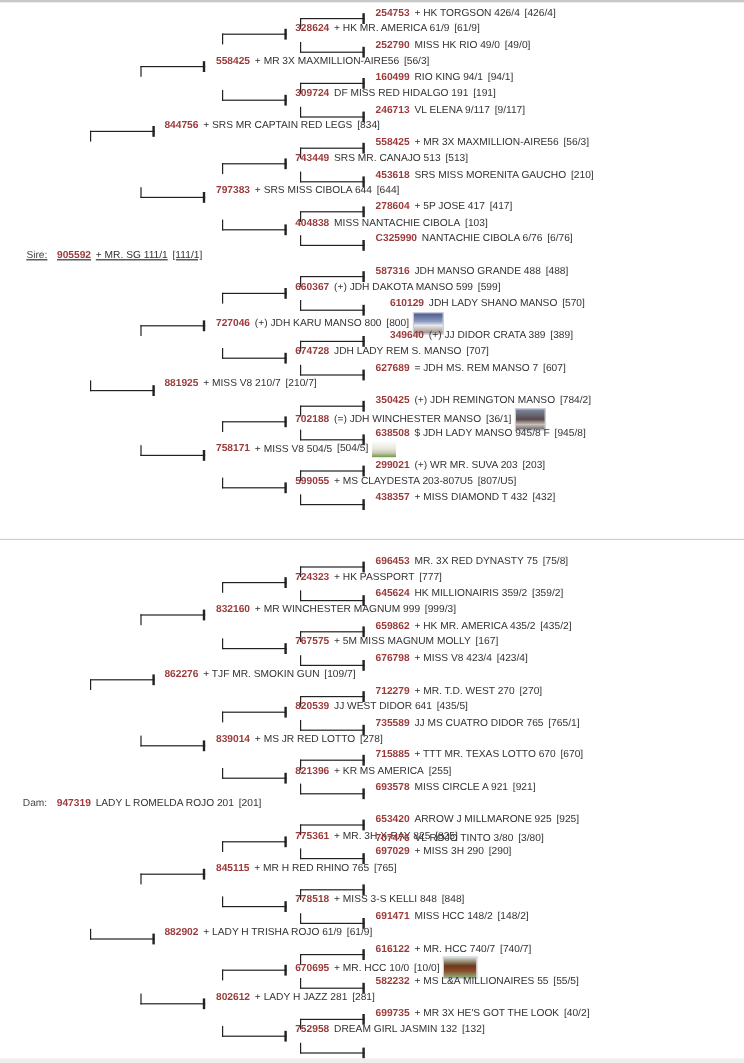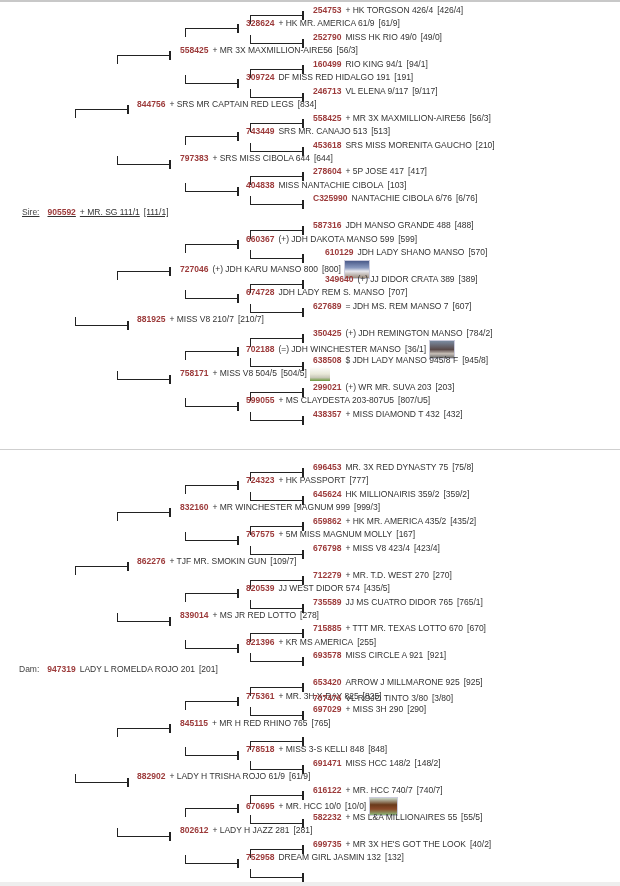--- a/index.html
+++ b/index.html
@@ -107,21 +107,21 @@
     <div class="row" style="left: 313px; top: 515px;"><a class="reg">659862</a><span class="name">+ HK MR. AMERICA 435/2</span><span class="extra">[435/2]</span></div>
     <div class="conn bot" style="left: 185px; top: 532px;"></div>
     <div class="row" style="left: 246px; top: 528px;"><a class="reg">767575</a><span class="name">+ 5M MISS MAGNUM MOLLY</span><span class="extra">[167]</span></div>
     <div class="conn bot" style="left: 250px; top: 546px;"></div>
     <div class="row" style="left: 313px; top: 542px;"><a class="reg">676798</a><span class="name">+ MISS V8 423/4</span><span class="extra">[423/4]</span></div>
     <div class="conn top" style="left: 75px; top: 566px;"></div>
     <div class="row" style="left: 137px; top: 555px;"><a class="reg">862276</a><span class="name">+ TJF MR. SMOKIN GUN</span><span class="extra">[109/7]</span></div>
     <div class="conn top" style="left: 250px; top: 580px;"></div>
     <div class="row" style="left: 313px; top: 569px;"><a class="reg">712279</a><span class="name">+ MR. T.D. WEST 270</span><span class="extra">[270]</span></div>
     <div class="conn top" style="left: 185px; top: 593px;"></div>
-    <div class="row" style="left: 246px; top: 582px;"><a class="reg">820539</a><span class="name">JJ WEST DIDOR 574</span><span class="extra">[435/5]</span></div>
+    <div class="row" style="left: 246px; top: 582px;"><a class="reg">820539</a><span class="name">JJ WEST DIDOR 641</span><span class="extra">[435/5]</span></div>
     <div class="conn bot" style="left: 250px; top: 600px;"></div>
     <div class="row" style="left: 313px; top: 596px;"><a class="reg">735589</a><span class="name">JJ MS CUATRO DIDOR 765</span><span class="extra">[765/1]</span></div>
     <div class="conn bot" style="left: 117px; top: 613px;"></div>
     <div class="row" style="left: 180px; top: 609px;"><a class="reg">839014</a><span class="name">+ MS JR RED LOTTO</span><span class="extra">[278]</span></div>
     <div class="conn top" style="left: 250px; top: 633px;"></div>
     <div class="row" style="left: 313px; top: 622px;"><a class="reg">715885</a><span class="name">+ TTT MR. TEXAS LOTTO 670</span><span class="extra">[670]</span></div>
     <div class="conn bot" style="left: 185px; top: 640px;"></div>
     <div class="row" style="left: 246px; top: 636px;"><a class="reg">821396</a><span class="name">+ KR MS AMERICA</span><span class="extra">[255]</span></div>
     <div class="conn bot" style="left: 250px; top: 653px;"></div>
     <div class="row" style="left: 313px; top: 649px;"><a class="reg">693578</a><span class="name">MISS CIRCLE A 921</span><span class="extra">[921]</span></div>

